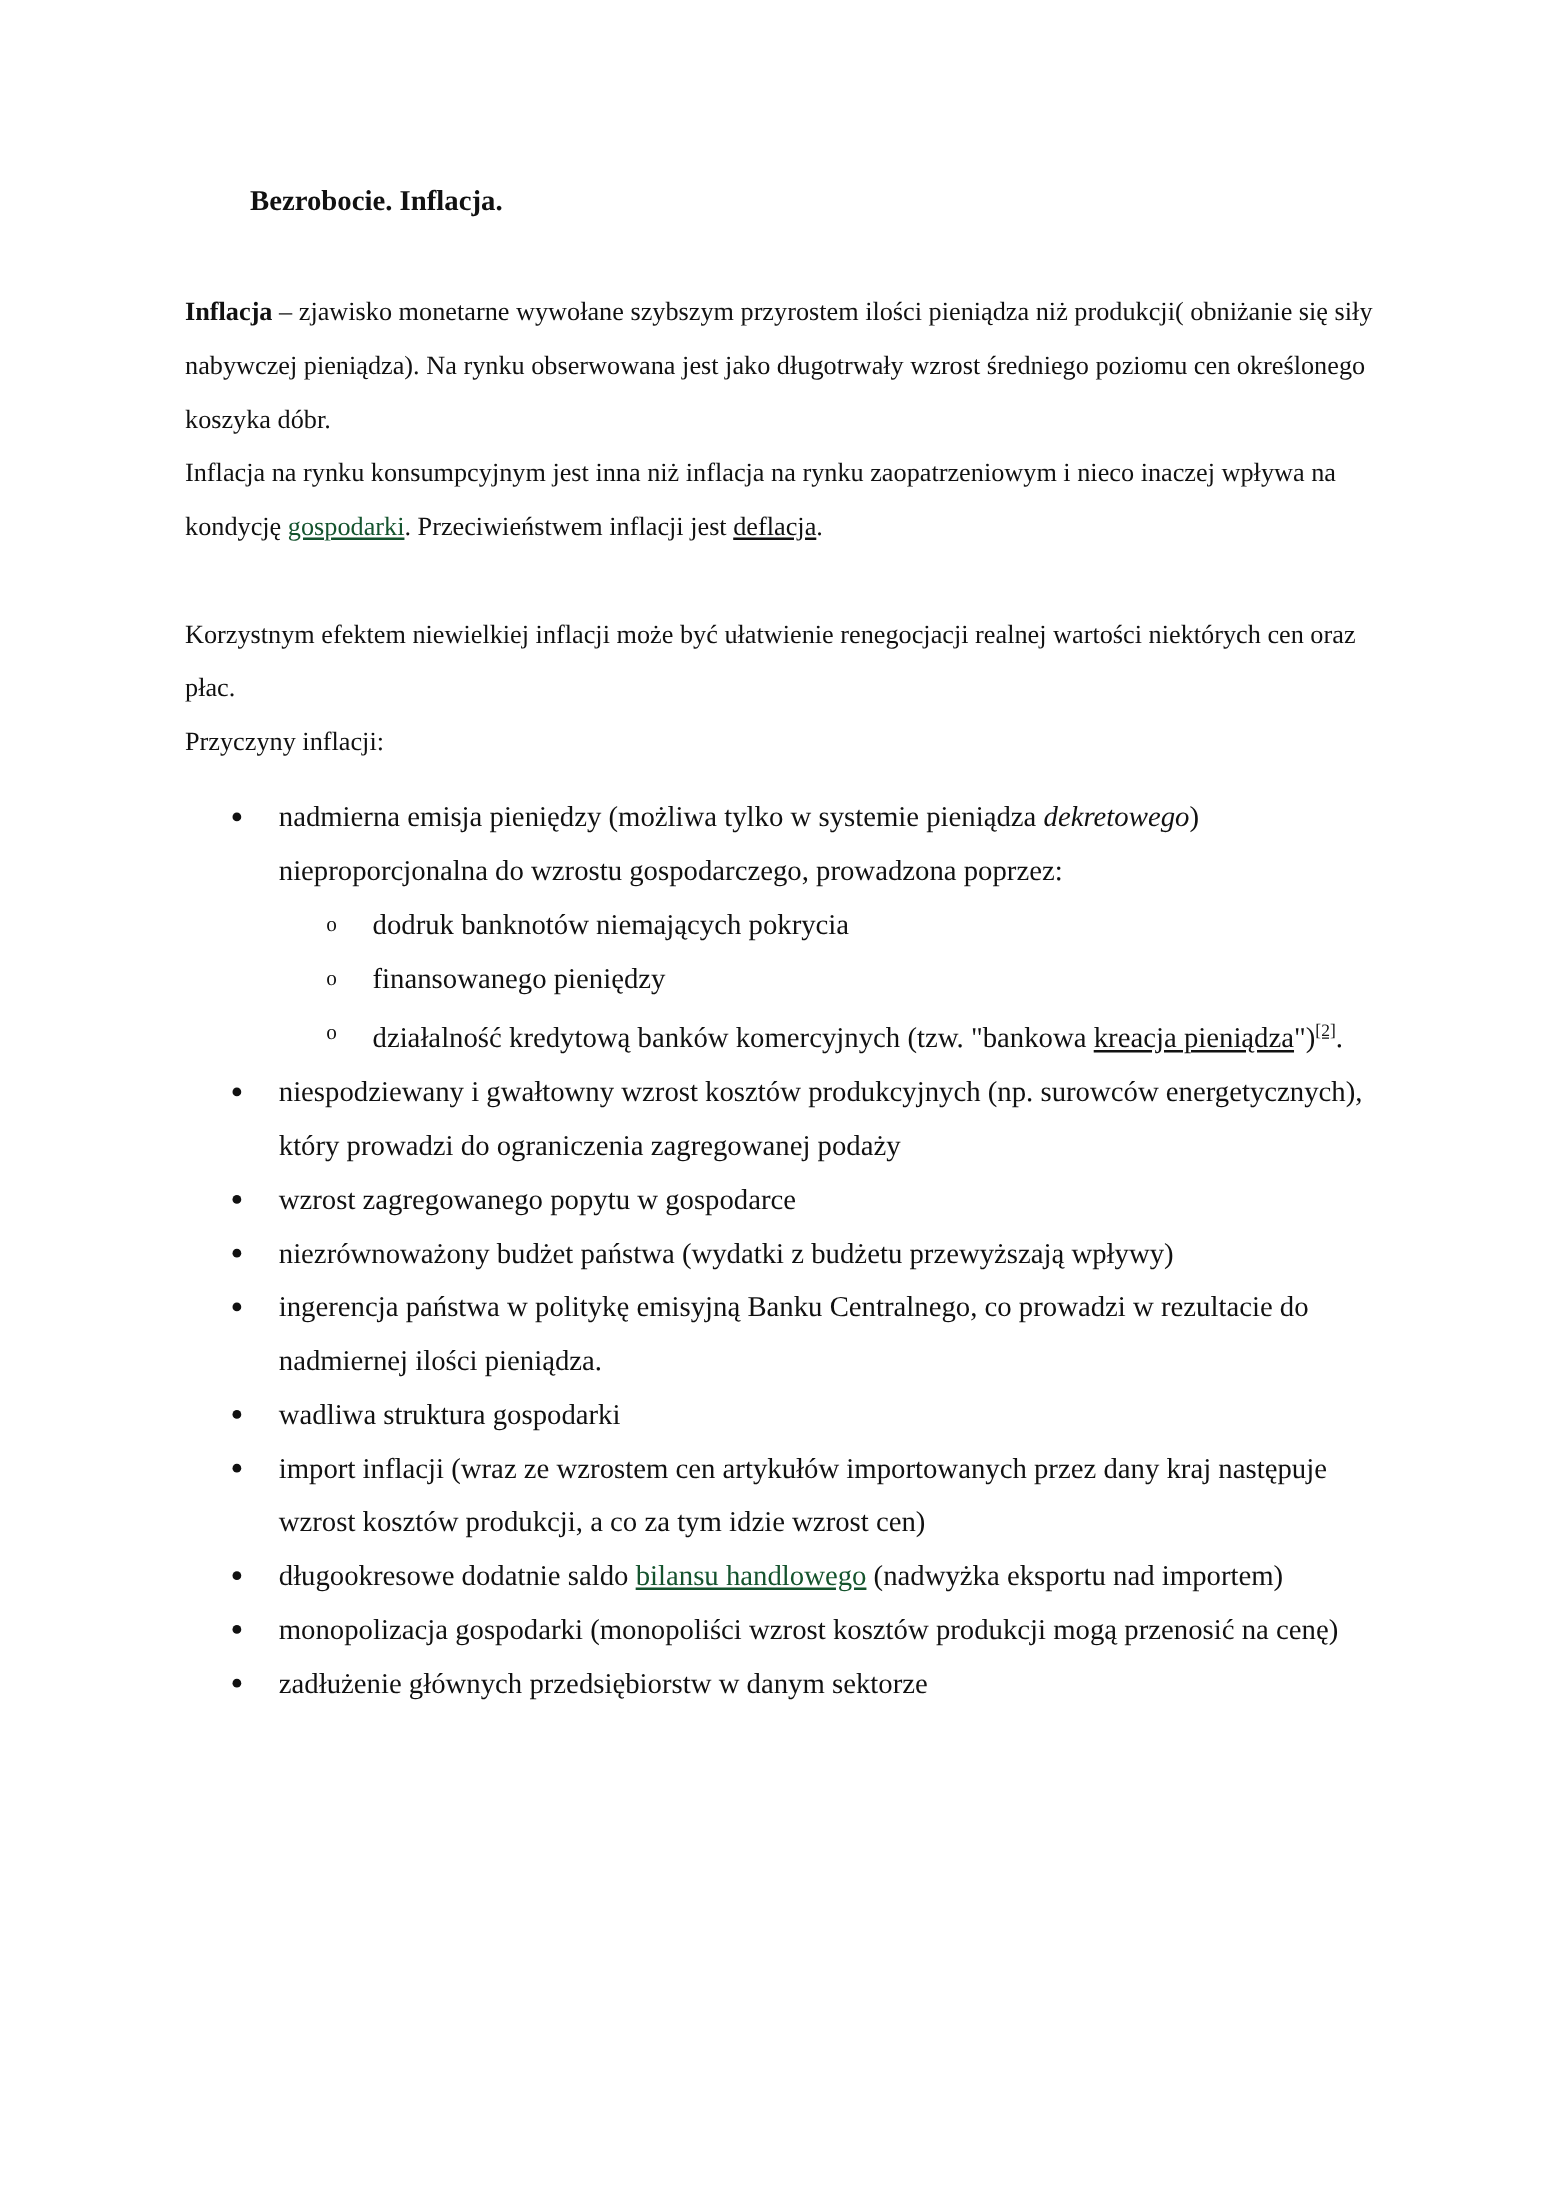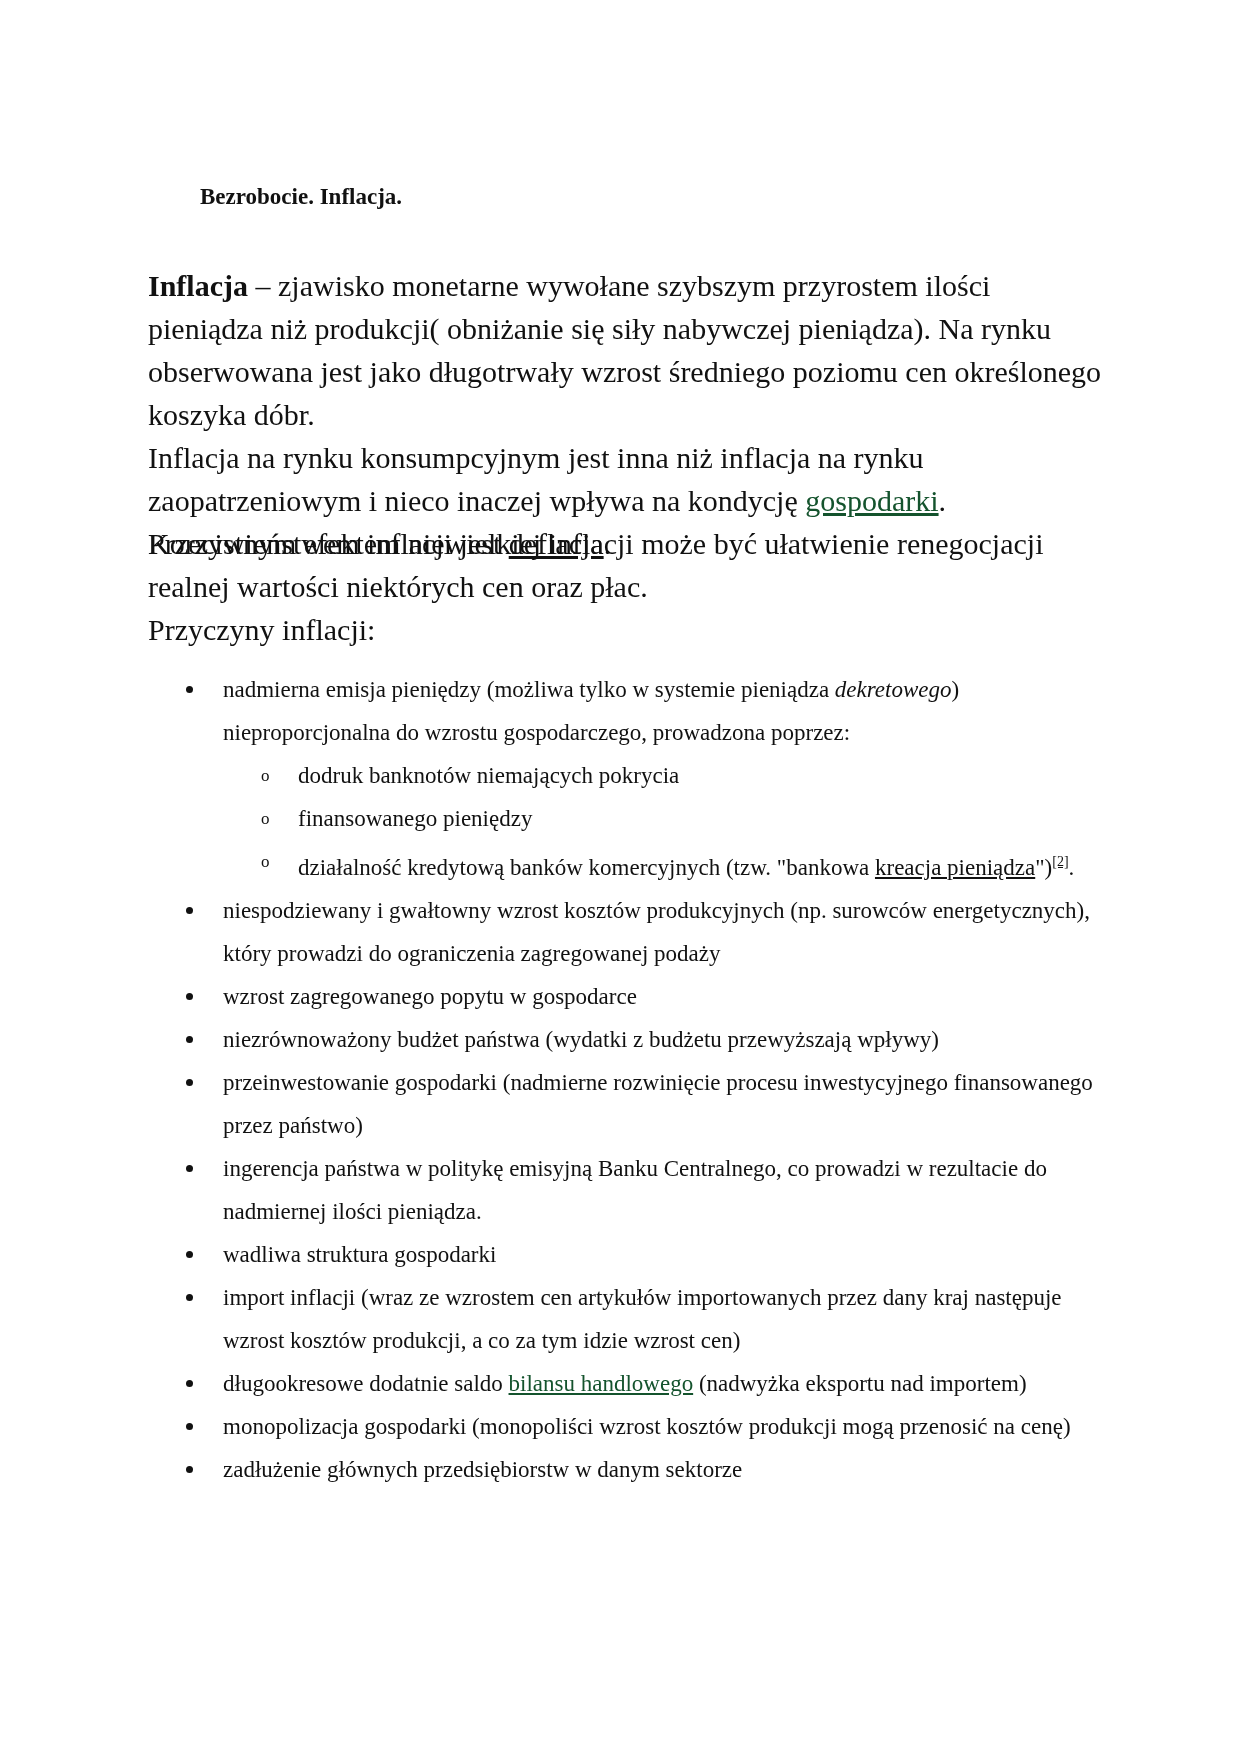--- a/index.html
+++ b/index.html
@@ -1,20 +1,20 @@
 <!DOCTYPE html>
 <html><head>
 <meta charset="utf-8">
 <style>
   html, body { margin: 0; padding: 0; background: #ffffff; }
   body { width: 1240px; height: 1754px; position: relative; overflow: hidden;
          font-family: "Liberation Serif", "DejaVu Serif", serif; color: #111; }
-  .page { position: absolute; left: 0; top: 0; width: 1240px; height: 1578px; margin-top: 36px; }
+  .page { position: absolute; left: 0; top: 0; width: 1240px; height: 1578px; }
   .title { position: absolute; left: 200px; top: 148px; font-size: 23px; font-weight: bold; }
-  .para { position: absolute; left: 148px; width: 960px; font-size: 30px; line-height: 43px; }
+  .para { position: absolute; left: 148px; width: 960px; font-size: 21px; line-height: 43px; }
   .b { font-weight: bold; }
   .i { font-style: italic; }
   .u { text-decoration: underline; }
   .sup { font-size: 14px; vertical-align: super; text-decoration: underline; }
   ul.l1 { position: absolute; left: 148px; top: 632px; width: 960px; margin: 0; padding: 0; list-style: none;
           font-size: 23px; line-height: 43px; }
   ul.l1 > li { position: relative; padding-left: 75px; }
   ul.l1 > li .bullet { position: absolute; left: 38px; top: 18px; width: 7px; height: 7px; border-radius: 50%; background: #111; }
   ul.l2 { margin: 0; padding: 0; list-style: none; }
   ul.l2 > li { position: relative; padding-left: 75px; }
@@ -41,21 +41,20 @@
       <span>nadmierna emisja pieniędzy (możliwa tylko w systemie pieniądza </span><span class="i">dekretowego</span><span>) nieproporcjonalna do wzrostu gospodarczego, prowadzona poprzez:</span>
       <ul class="l2">
         <li><span class="obullet">o</span><span>dodruk banknotów niemających pokrycia</span></li>
         <li><span class="obullet">o</span><span>finansowanego pieniędzy</span></li>
         <li><span class="obullet">o</span><span>działalność kredytową banków komercyjnych (tzw. "bankowa </span><a class="u" style="color:#111">kreacja pieniądza</a><span>")</span><a class="sup" style="color:#111">[2]</a><span>.</span></li>
       </ul>
     </li>
     <li><span class="bullet"></span><span>niespodziewany i gwałtowny wzrost kosztów produkcyjnych (np. surowców energetycznych), który prowadzi do ograniczenia zagregowanej podaży</span></li>
     <li><span class="bullet"></span><span>wzrost zagregowanego popytu w gospodarce</span></li>
     <li><span class="bullet"></span><span>niezrównoważony budżet państwa (wydatki z budżetu przewyższają wpływy)</span></li>
-    <li><span class="bullet"></span><span>przeinwestowanie gospodarki (nadmierne rozwinięcie procesu inwestycyjnego finansowanego przez państwo)</span></li>
     <li><span class="bullet"></span><span>ingerencja państwa w politykę emisyjną Banku Centralnego, co prowadzi w rezultacie do nadmiernej ilości pieniądza.</span></li>
     <li><span class="bullet"></span><span>wadliwa struktura gospodarki</span></li>
     <li><span class="bullet"></span><span>import inflacji (wraz ze wzrostem cen artykułów importowanych przez dany kraj następuje wzrost kosztów produkcji, a co za tym idzie wzrost cen)</span></li>
     <li><span class="bullet"></span><span>długookresowe dodatnie saldo </span><a class="u" style="color:#14532d">bilansu handlowego</a><span> (nadwyżka eksportu nad importem)</span></li>
     <li><span class="bullet"></span><span>monopolizacja gospodarki (monopoliści wzrost kosztów produkcji mogą przenosić na cenę)</span></li>
     <li><span class="bullet"></span><span>zadłużenie głównych przedsiębiorstw w danym sektorze</span></li>
   </ul>
 </div>
 
 </body></html>

